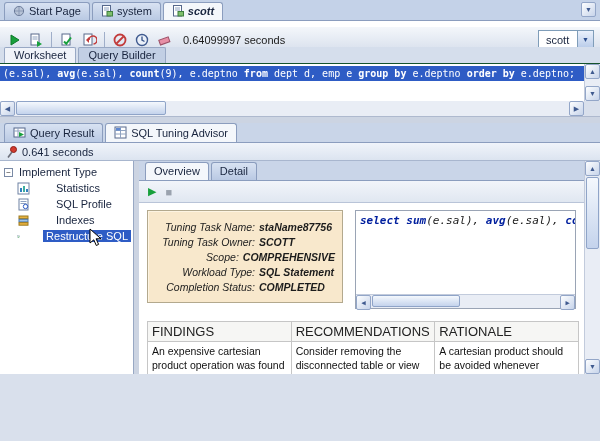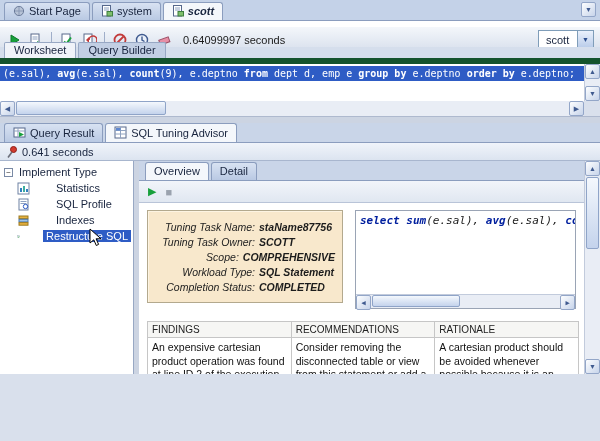--- a/index.html
+++ b/index.html
@@ -33,21 +33,21 @@
   .tb-btn { width:20px; height:20px; display:flex; align-items:center; justify-content:center; border-radius:2px; }
   .tb-sep { width:1px; height:16px; background:#9FAEC9; margin:0 3px; }
   .elapsed { margin-left:7px; color:#1a1a1a; }
   .combo { display:flex; align-items:center; height:19px; border:1px solid #7F9DB9; background:#fff; margin-right:2px; }
   .combo-text { padding:0 7px; min-width:38px; }
   .combo-btn { width:16px; height:100%; background:linear-gradient(#EAF1FC,#B8CBE9); border-left:1px solid #7F9DB9;
                display:flex; align-items:center; justify-content:center; font-size:7px; color:#2C4E8E; }
 
   
   .ws-tabbar { position:absolute; left:0; top:47px; right:0; height:17px; background:#D5DEEC;
-               border-bottom:6px solid #14532d; display:flex; align-items:flex-end; padding:1px 4px 0; }
+               border-bottom:1px solid #14532d; display:flex; align-items:flex-end; padding:1px 4px 0; }
   .ws-tab { padding:1px 9px 2px; border:1px solid #98A8C4; border-bottom:none; border-radius:2px 2px 0 0;
             background:#C2CFE4; margin-right:2px; }
   .ws-tab.active { background:#F0F3F9; }
 
   
   .editor { position:absolute; left:0; top:64px; right:0; height:37px; background:#fff; display:flex; }
   .editor-text { flex:1; overflow:hidden; padding-top:2px; }
   .sel-line { height:15px; background:#2E5CC5; color:#fff; font-family:"DejaVu Sans Mono",monospace;
               font-size:10px; line-height:15px; padding-left:3px; white-space:nowrap; overflow:hidden; }
   .editor-vscroll { flex:0 0 16px; display:flex; flex-direction:column; background:#E7ECF4; border-left:1px solid #C2CBDC; }
@@ -100,21 +100,21 @@
   .sql-box { flex:1; height:99px; border:1px solid #9AA4B5; background:#fff; position:relative;
              font-family:"DejaVu Sans Mono",monospace; font-size:11px; color:#1a1a1a; min-width:0; }
   .sql-box-text { padding:3px 4px; white-space:nowrap; overflow:hidden; }
   .sql-box .kw { color:#001F9E; }
   .sql-hscroll { position:absolute; left:0; right:0; bottom:0; height:14px; background:#E9EDF5;
                  border-top:1px solid #C2CBDC; display:flex; }
   .sh-track { flex:1; position:relative; }
   .sh-thumb { position:absolute; left:1px; top:0; bottom:1px; width:88px; }
 
   .findings { margin-top:12px; border-collapse:collapse; width:432px; table-layout:fixed; }
-  .findings th { border:1px solid #C6C6C6; background:#F6F6F4; font-size:10px; font-weight:normal;
+  .findings th { border:1px solid #C6C6C6; background:#F6F6F4; font-size:13px; font-weight:normal;
                  text-align:left; padding:2px 4px; color:#222; }
   .findings td { border:1px solid #C6C6C6; font-size:10.5px; padding:3px 4px; vertical-align:top;
                  line-height:1.3; color:#111; }
 
   .mouse-cursor { position:absolute; left:89px; top:228px; z-index:50; pointer-events:none; }
 </style>
 </head>
 <body>
 
 <div class="app">

